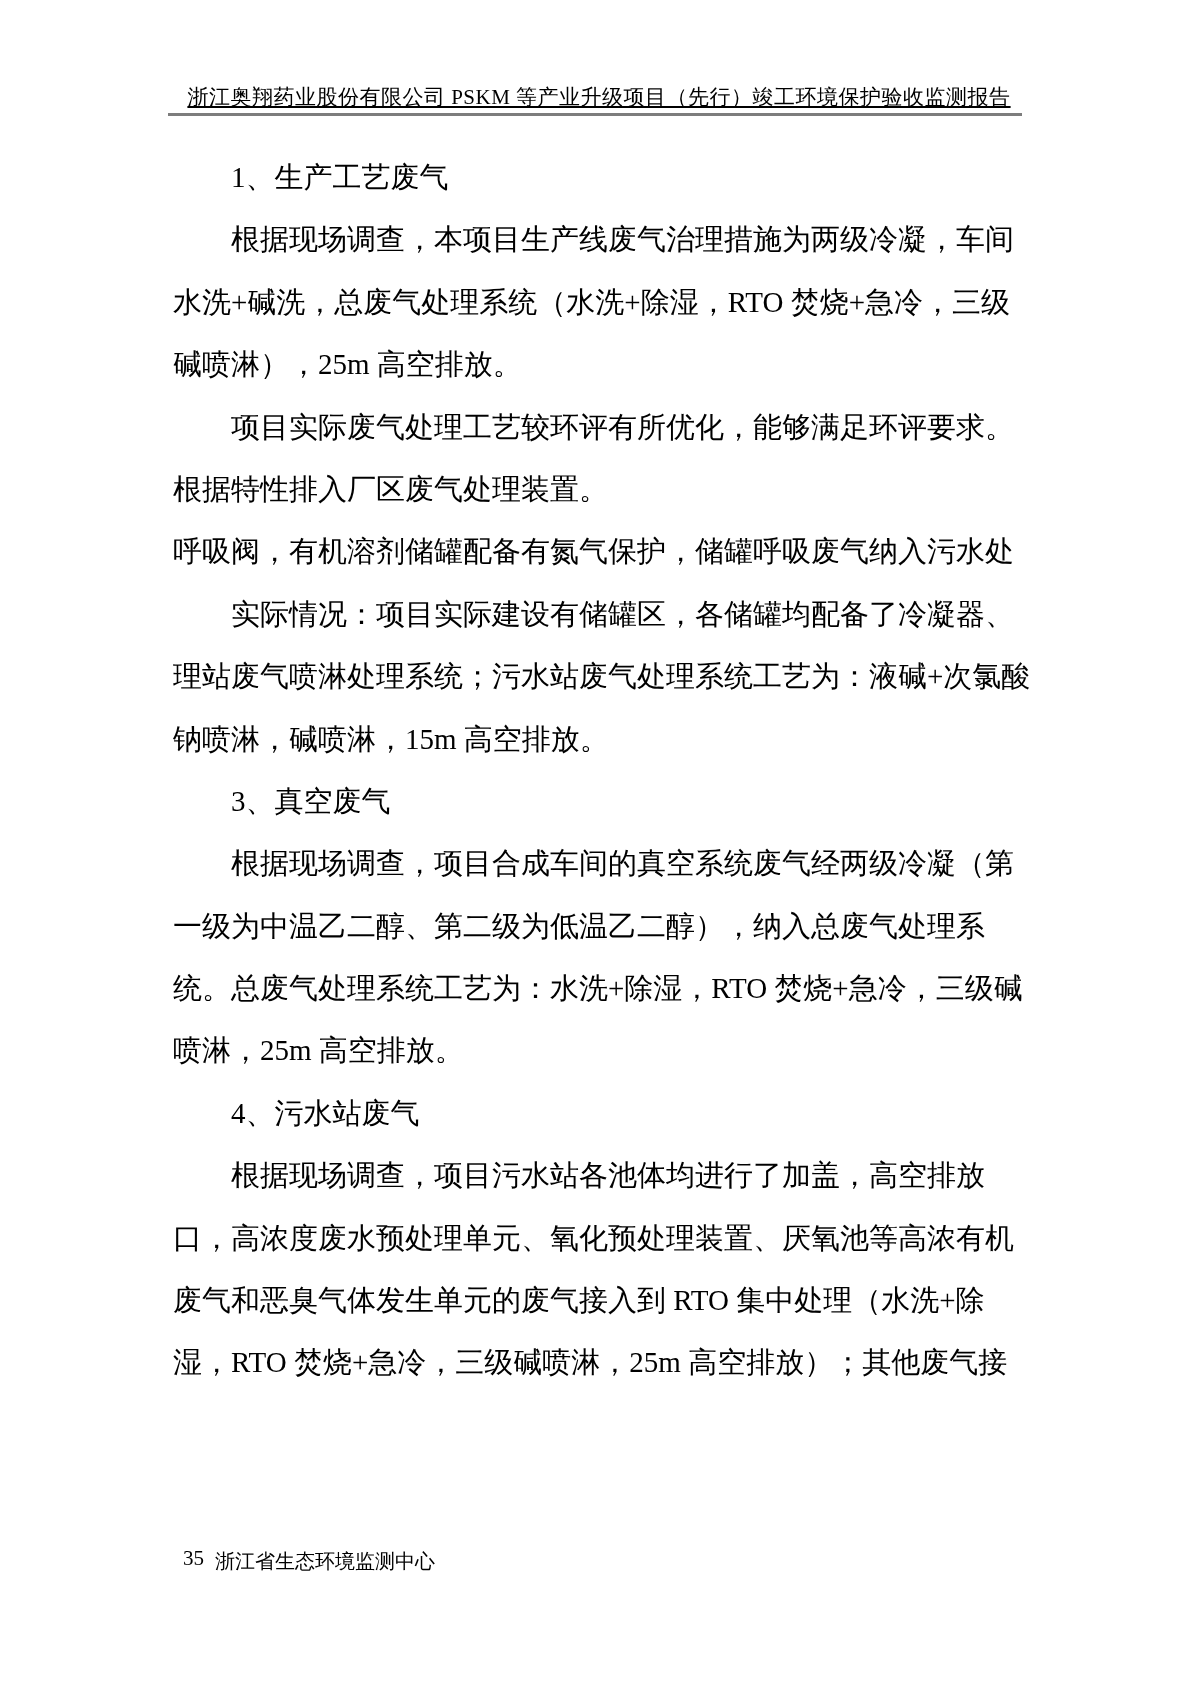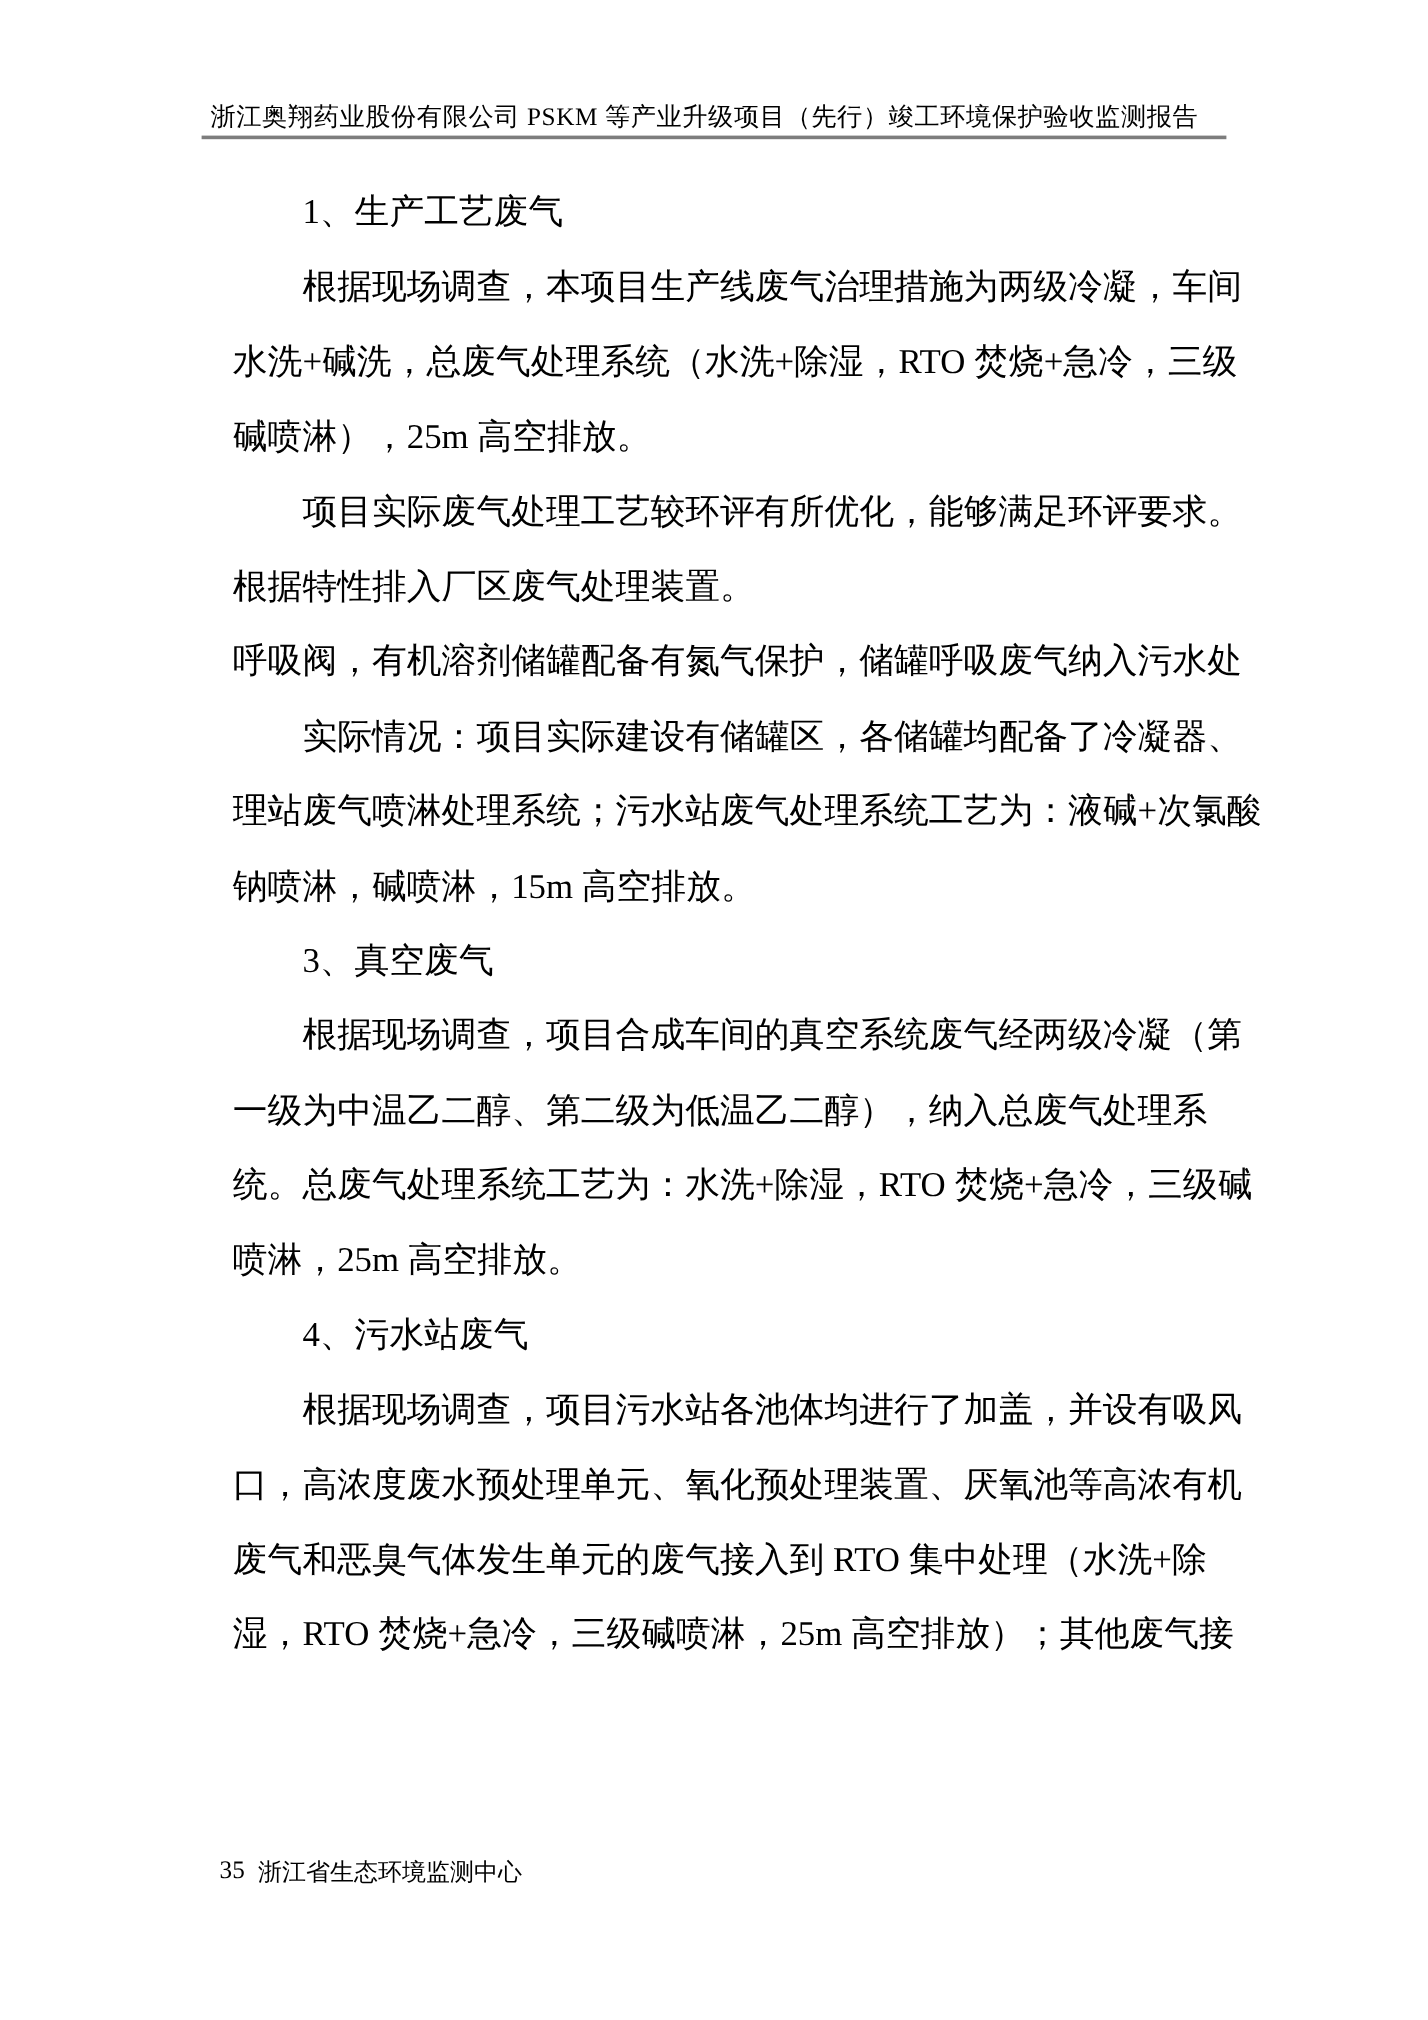--- a/index.html
+++ b/index.html
@@ -13,41 +13,42 @@
     height: 1683px;
     background: #ffffff;
     color: #000000;
     font-family: "Liberation Serif", serif;
     overflow: hidden;
   }
   
   .header-title {
     position: absolute;
     top: 84px;
-    left: 160px;
+    left: 172px;
     width: 854px;
     text-align: center;
     font-size: 21px;
     line-height: 26px;
     letter-spacing: 0.5px;
     white-space: nowrap;
+    text-decoration: underline;
   }
   .header-rule {
     position: absolute;
     top: 113px;
     left: 168px;
     width: 854px;
     height: 3px;
     background: #7d7d7d;
   }
   
   .doc-body {
     position: absolute;
     top: 146px;
-    left: 194px;
+    left: 173px;
     width: 840px;
     font-size: 29px;
     line-height: 62.4px;
   }
   .paragraph { margin: 0; }
   .line {
     height: 62.4px;
     white-space: nowrap;
   }
   .line.indent {
@@ -109,21 +110,21 @@
       <div class="paragraph">
         <div class="line indent">根据现场调查，项目合成车间的真空系统废气经两级冷凝（第</div>
         <div class="line">一级为中温乙二醇、第二级为低温乙二醇），纳入总废气处理系</div>
         <div class="line">统。总废气处理系统工艺为：水洗+除湿，RTO 焚烧+急冷，三级碱</div>
         <div class="line">喷淋，25m 高空排放。</div>
       </div>
       <div class="paragraph">
         <div class="line indent">4、污水站废气</div>
       </div>
       <div class="paragraph">
-        <div class="line indent">根据现场调查，项目污水站各池体均进行了加盖，并设有吸风</div>
+        <div class="line indent">根据现场调查，项目污水站各池体均进行了加盖，高空排放</div>
         <div class="line">口，高浓度废水预处理单元、氧化预处理装置、厌氧池等高浓有机</div>
         <div class="line">废气和恶臭气体发生单元的废气接入到 RTO 集中处理（水洗+除</div>
         <div class="line">湿，RTO 焚烧+急冷，三级碱喷淋，25m 高空排放）；其他废气接</div>
       </div>
     </div>
 
   <div>
     <div class="footer-org">浙江省生态环境监测中心</div>
     <div class="footer-page">35</div>
   </div>

